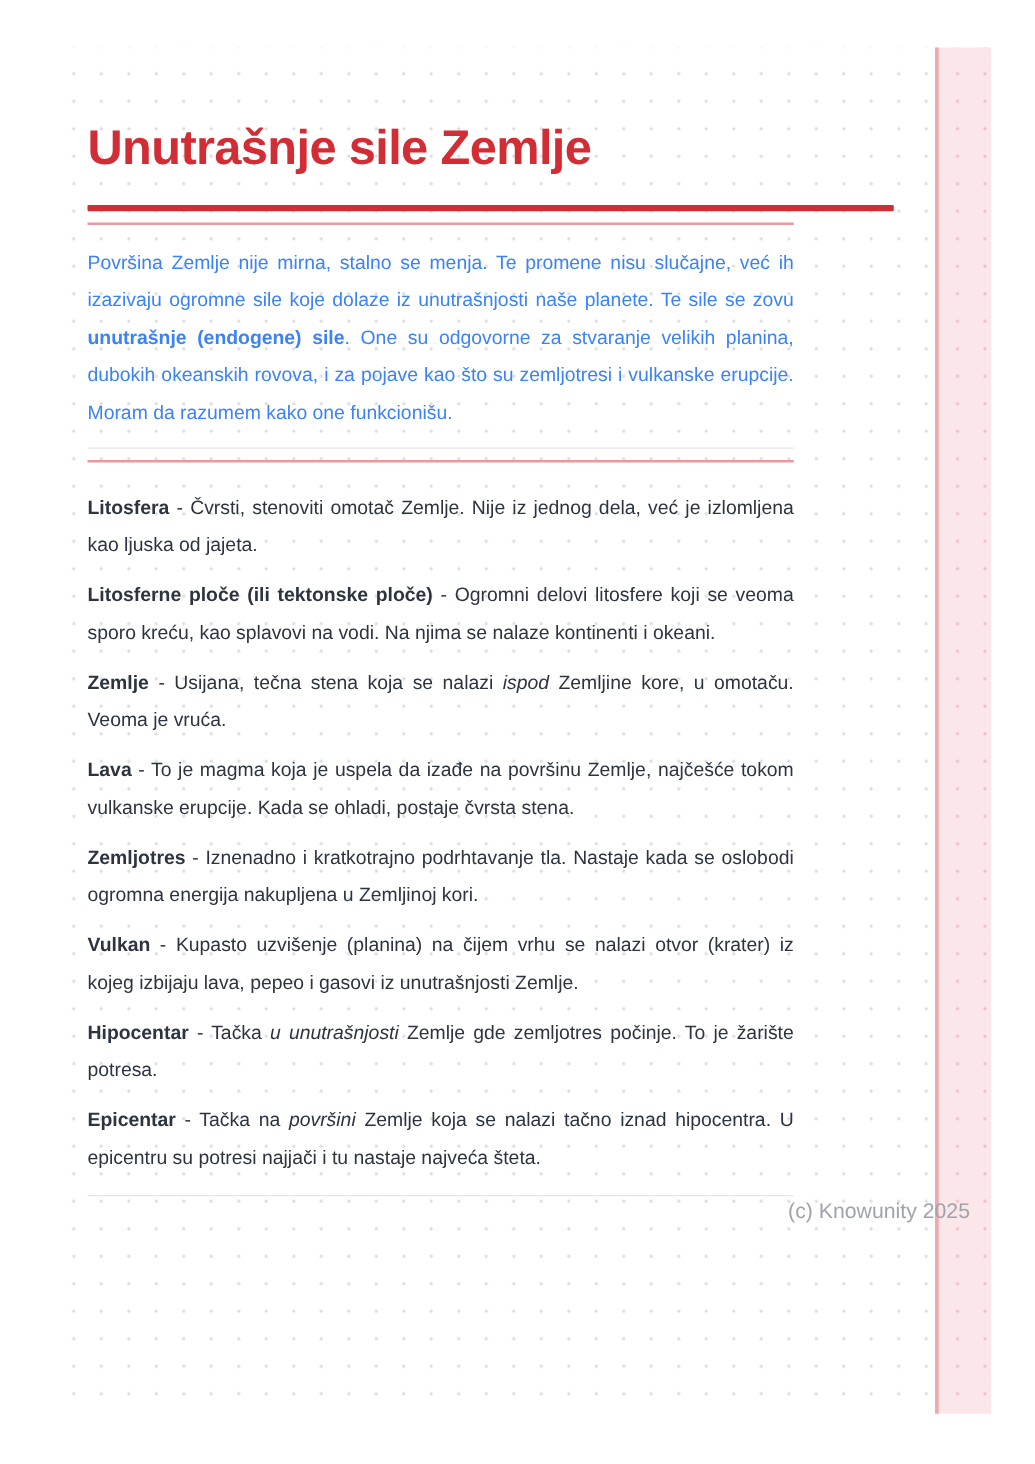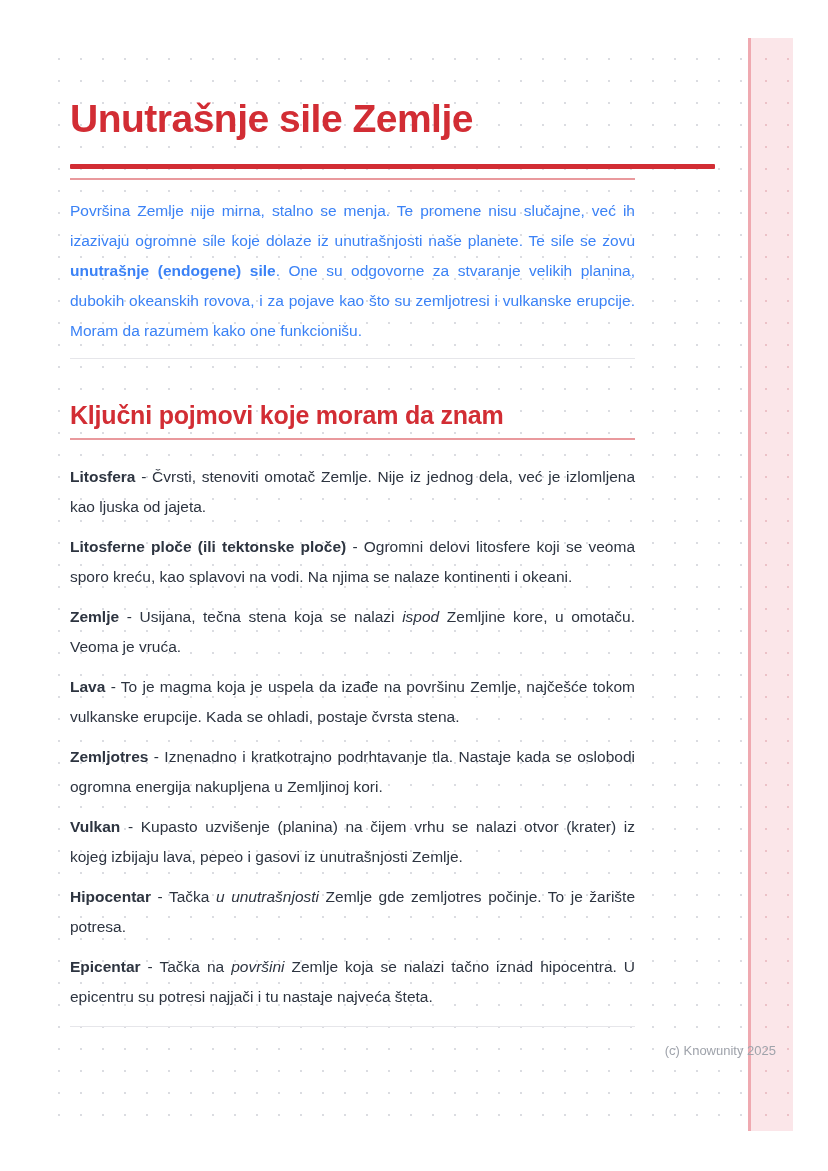--- a/index.html
+++ b/index.html
@@ -105,24 +105,24 @@
   }
   p.def strong { font-weight: 700; color: #2d3440; }
   p.def em { }
   .footer-divider {
     margin-top: 14px;
     width: 565px;
     height: 1px;
     background: #e6e6ea;
   }
   .footer-row {
-    margin-top: 16px;
+    margin-top: 4px;
     width: 706px;       
     text-align: right;
-    font-size: 13px;
+    font-size: 17px;
     line-height: 15px;
     color: #9fa3ab;
     position: relative;
     z-index: 2;
   }
 </style>
 </head>
 <body>
 
 <div class="canvas">
@@ -134,21 +134,20 @@
 
     <h1 class="doc-title">Unutrašnje sile Zemlje</h1>
     <div class="title-rule"></div>
 
     <div class="heading-underline"></div>
 
     <p class="body-text"><span>Površina Zemlje nije mirna, stalno se menja. Te promene nisu slučajne, već ih izazivaju ogromne sile koje dolaze iz unutrašnjosti naše planete. Te sile se zovu </span><strong>unutrašnje (endogene) sile</strong><span>. One su odgovorne za stvaranje velikih planina, dubokih okeanskih rovova, i za pojave kao što su zemljotresi i vulkanske erupcije. Moram da razumem kako one funkcionišu.</span></p>
 
     <div class="section-divider"></div>
 
-    <h2 class="section-heading">Ključni pojmovi koje moram da znam</h2>
     <div class="heading-underline"></div>
 
     <div class="defs">
 
       <p class="def"><strong>Litosfera</strong><span> - </span><span>Čvrsti, stenoviti omotač Zemlje. Nije iz jednog dela, već je izlomljena kao ljuska od jajeta.</span><em></em><span></span></p>
 
       <p class="def"><strong>Litosferne ploče (ili tektonske ploče)</strong><span> - </span><span>Ogromni delovi litosfere koji se veoma sporo kreću, kao splavovi na vodi. Na njima se nalaze kontinenti i okeani.</span><em></em><span></span></p>
 
       <p class="def"><strong>Zemlje</strong><span> - </span><span>Usijana, tečna stena koja se nalazi </span><em>ispod</em><span> Zemljine kore, u omotaču. Veoma je vruća.</span></p>
 

